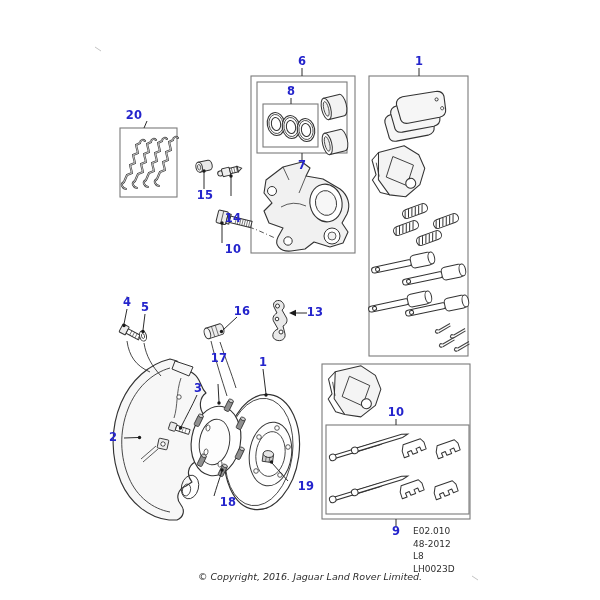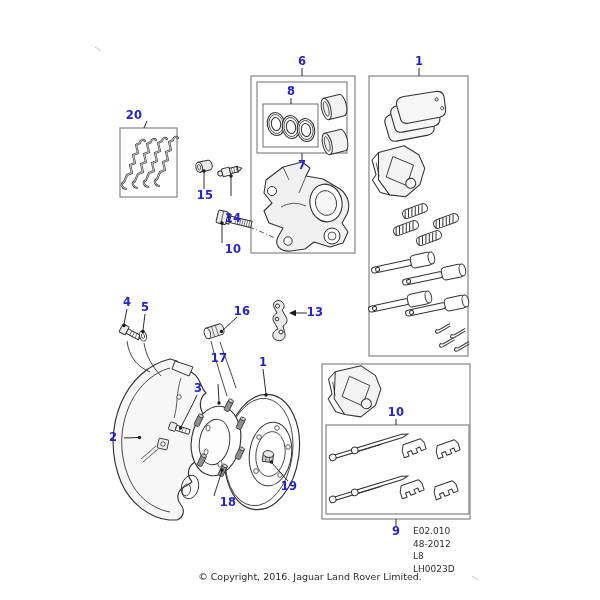--- a/index.html
+++ b/index.html
@@ -4,21 +4,21 @@
 <style>
   html,body{margin:0;padding:0;background:#fff;}
   .canvas{position:relative;width:600px;height:600px;background:#ffffff;overflow:hidden;
           font-family:"DejaVu Sans","Liberation Sans",sans-serif;}
   .canvas svg{position:absolute;left:0;top:0;}
   .co{position:absolute;transform:translate(-50%,-50%);color:#2424cc;font-weight:bold;
       font-size:11.5px;line-height:1;white-space:nowrap;letter-spacing:0.2px;}
   .info{position:absolute;left:413px;top:525px;width:78px;
         color:#2e2e2e;font-size:9px;line-height:12.5px;}
   .copyright{position:absolute;left:150px;top:571px;width:320px;text-align:center;
-        color:#2b2b2b;font-size:9.5px;}
+        color:#2b2b2b;font-size:9.5px;font-style:italic;}
 </style>
 </head>
 <body>
 
 <div class="canvas">
 
 <svg width="600" height="600" viewBox="0 0 600 600">
   <defs>
     <g id="sclip">
       <path d="M0,0 c-4,-1 -6,-5 -2,-7 l3,-7 5,-2 -2,-8 5,-2 -2,-8 5,-2 -2,-8 4,-2 c0,-3 3,-4 5,-2" fill="none" stroke="#3d3d3d" stroke-width="2.1" stroke-linejoin="round" stroke-linecap="round"></path>
@@ -311,21 +311,21 @@
 <div class="co" style="left:396px;top:532px">9</div>
 <div class="co" style="left:396px;top:413px">10</div>
 <div class="co" style="left:419px;top:62px">1</div>
 <div class="co" style="left:233px;top:250px">10</div>
 <div class="co" style="left:315px;top:313px">13</div>
 <div class="co" style="left:233px;top:219px">14</div>
 <div class="co" style="left:205px;top:196px">15</div>
 <div class="co" style="left:242px;top:312px">16</div>
 <div class="co" style="left:219px;top:359px">17</div>
 <div class="co" style="left:228px;top:503px">18</div>
-<div class="co" style="left:289px;top:487px">19</div>
+<div class="co" style="left:306px;top:487px">19</div>
 <div class="co" style="left:134px;top:116px">20</div>
 
 <div class="info">
   <div>E02.010</div>
   <div>48-2012</div>
   <div>L8</div>
   <div>LH0023D</div>
 </div>
 
 <div class="copyright">© Copyright, 2016. Jaguar Land Rover Limited.</div>

